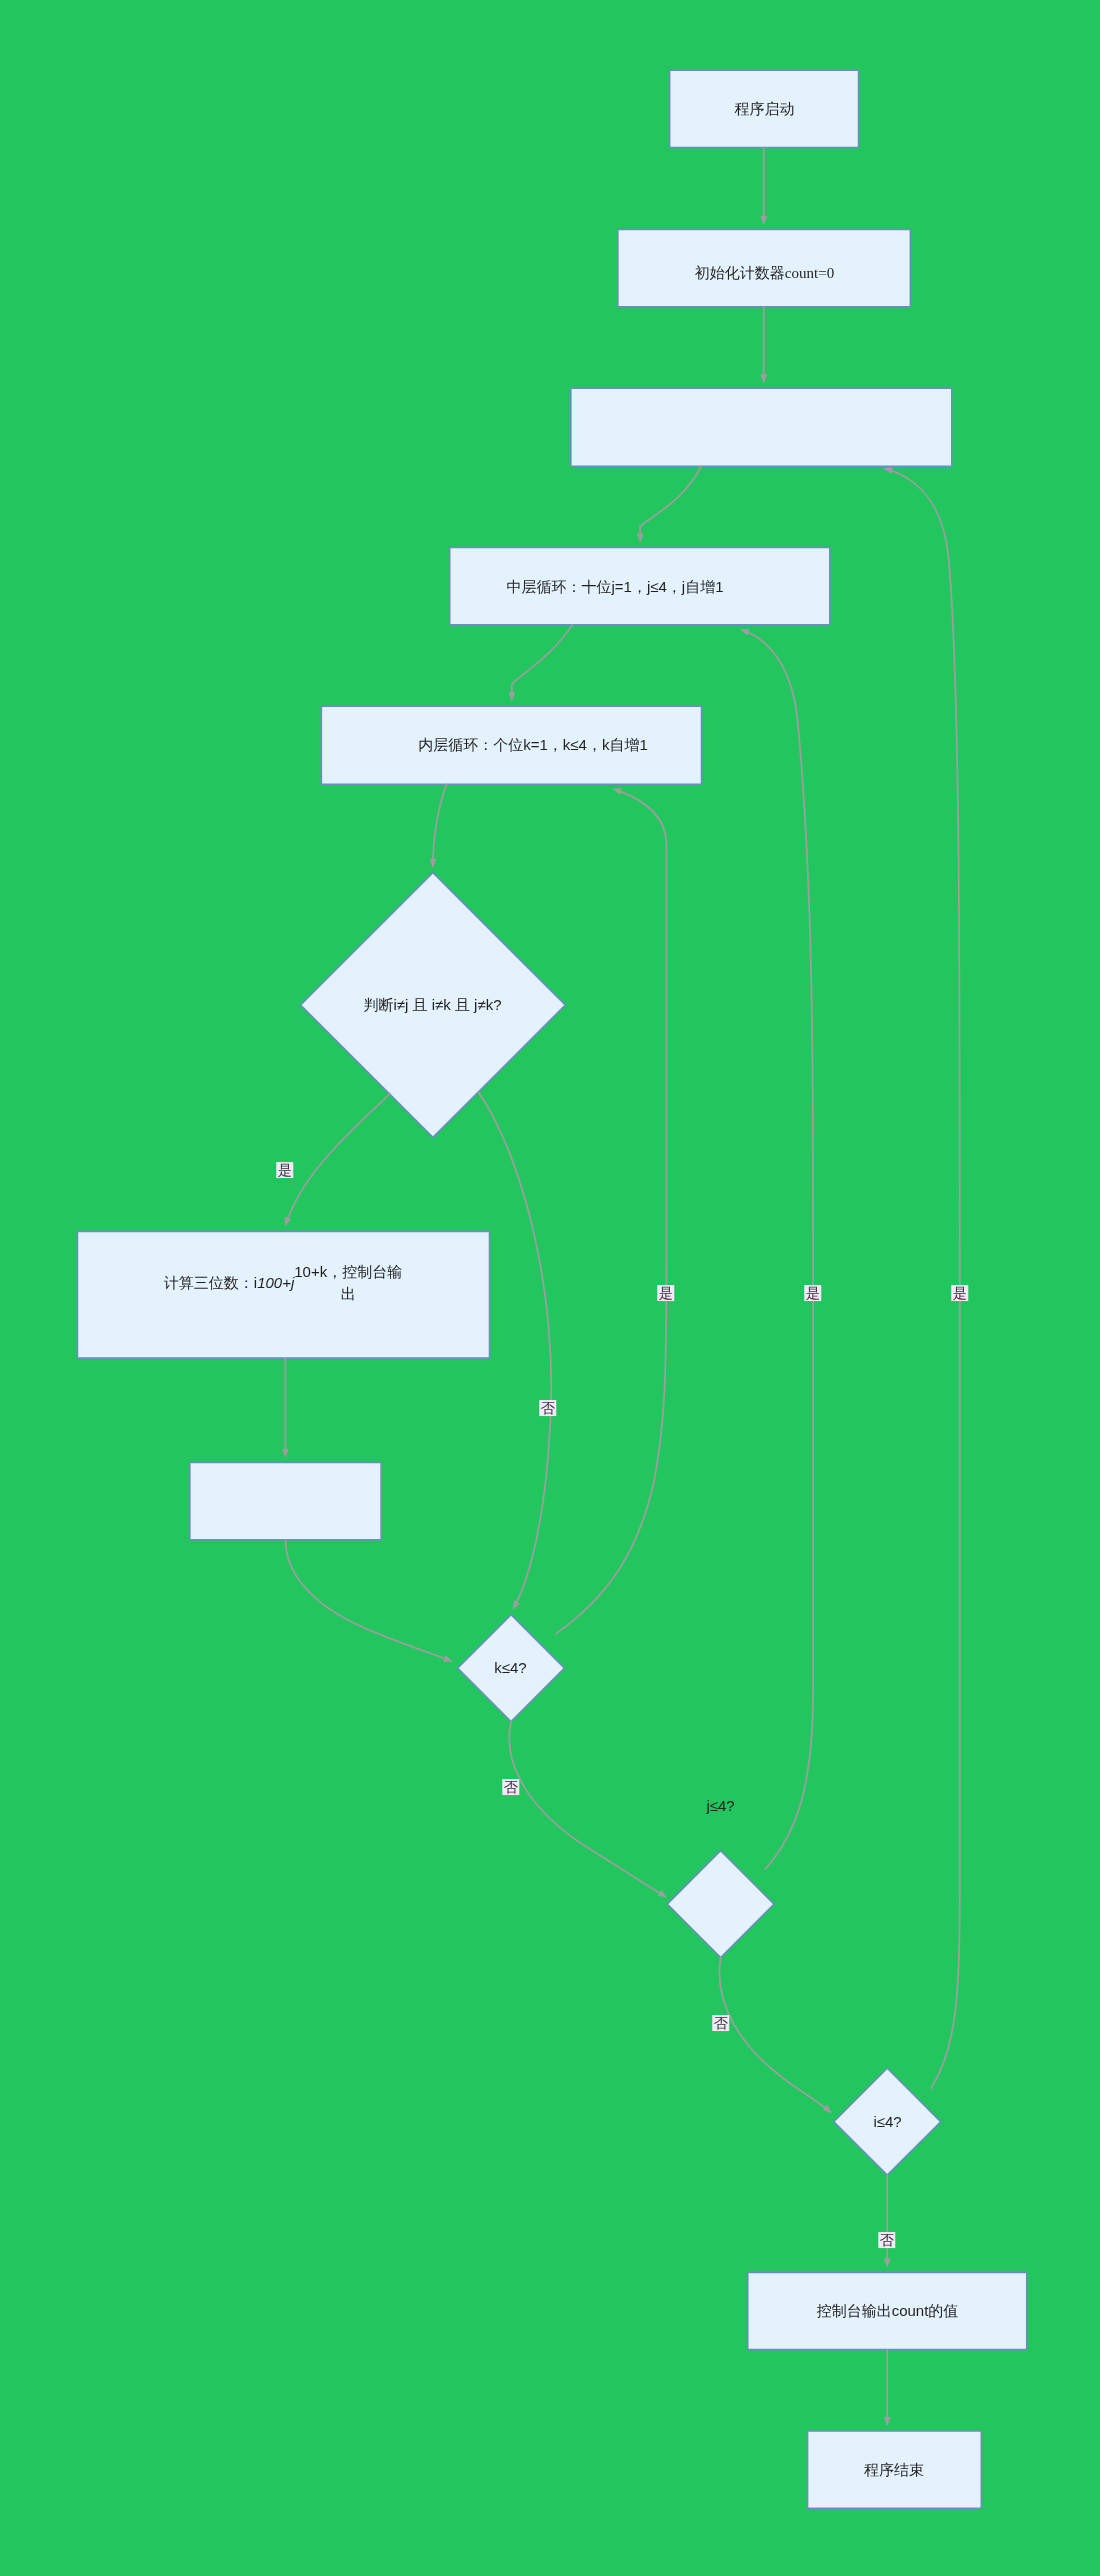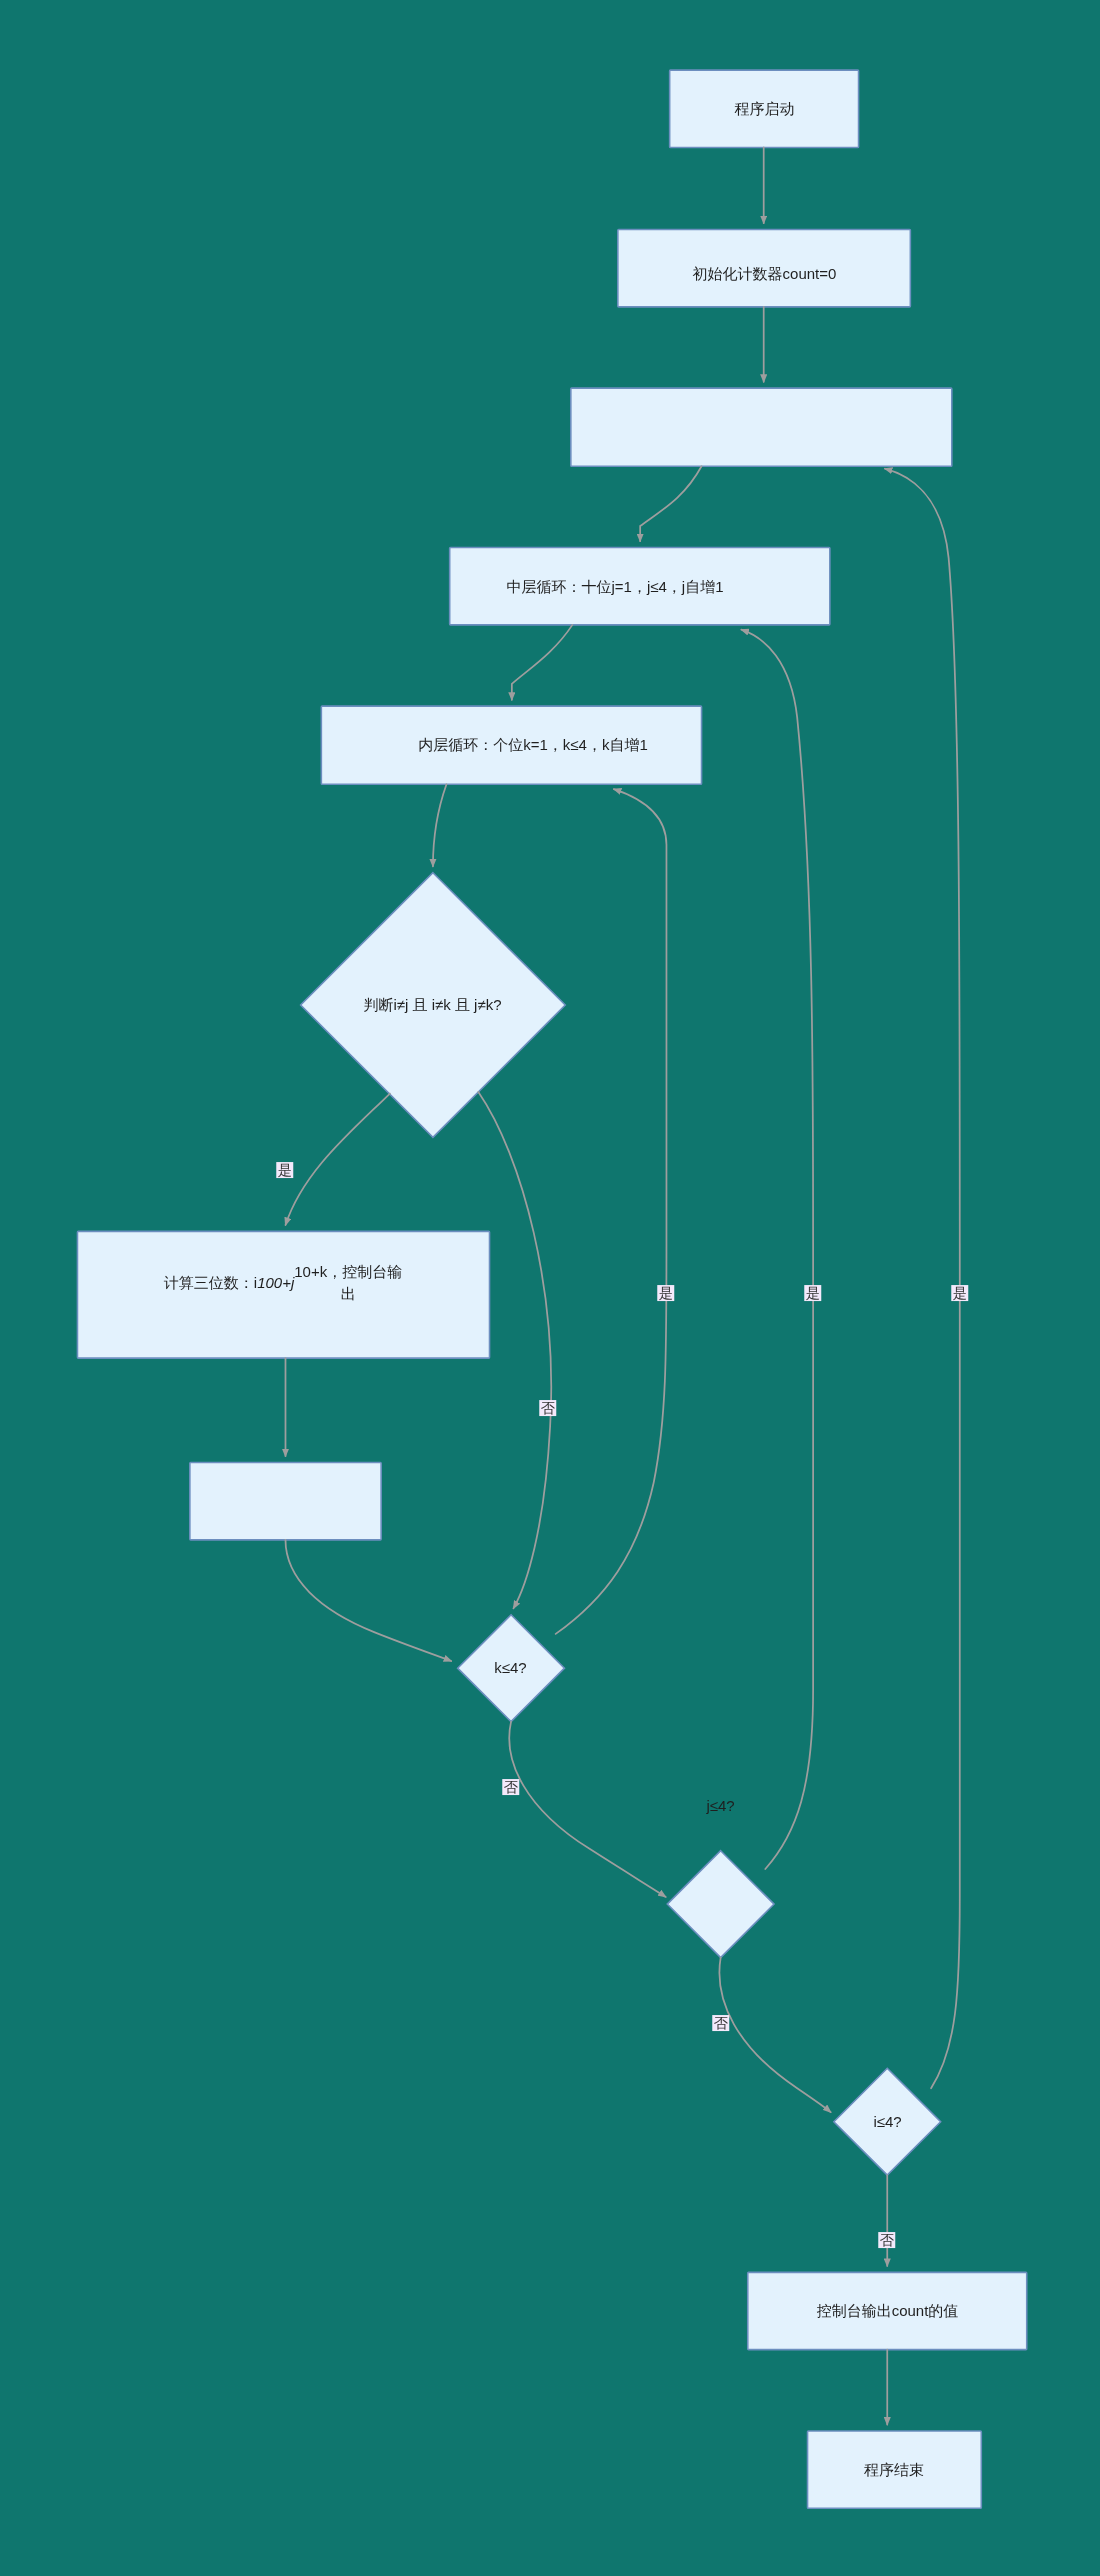--- a/index.html
+++ b/index.html
@@ -10,21 +10,21 @@
   body {
     width: 1101px;
     height: 2576px;
     font-family: "Liberation Sans", "DejaVu Sans", sans-serif;
     overflow: hidden;
   }
   #flowchart-root {
     position: relative;
     width: 1101px;
     height: 2576px;
-    background: #0f766e;
+    background: #22c55e;
   }
   svg#flow-svg {
     position: absolute;
     top: 0;
     left: 0;
     width: 1101px;
     height: 2576px;
     display: block;
   }
   .node-shape {
@@ -143,21 +143,21 @@
                                C1204,1200 1204,860 1190,700
                                C1182,620 1140,596 1110,588" marker-end="url(#arrowhead)"></path>
 
     <path class="edge-path" d="M1113,2729 L1113,2843" marker-end="url(#arrowhead)"></path>
 
     <path class="edge-path" d="M1113,2948 L1113,3042" marker-end="url(#arrowhead)"></path>
   </svg>
 
   <div class="node-label" style="left:670px; top:70px; width:189px; height:77px;">程序启动</div>
 
-  <div class="node-label" style="left:618px; top:230px; width:293px; height:88px;">初始化计数器count=0</div>
+  <div class="node-label" style="left:618px; top:230px; width:293px; height:88px;font-family:Liberation Serif, serif;">初始化计数器count=0</div>
 
 
   <div class="node-label" style="left:450px; top:548px; width:330px; height:77px;">中层循环：十位j=1，j≤4，j自增1</div>
 
   <div class="node-label" style="left:321px; top:706px; width:380px; height:78px;padding-left:22px;">内层循环：个位k=1，k≤4，k自增1</div>
 
   <div class="node-label" style="left:313px; top:981px; width:239px; height:48px;">判断i≠j 且 i≠k 且 j≠k?</div>
 
   <div class="node-label italic-part" style="left:93px; top:1231px; width:380px; height:104px;">计算三位数：i<em>100+j</em>10+k，控制台输<br>出</div>
 

